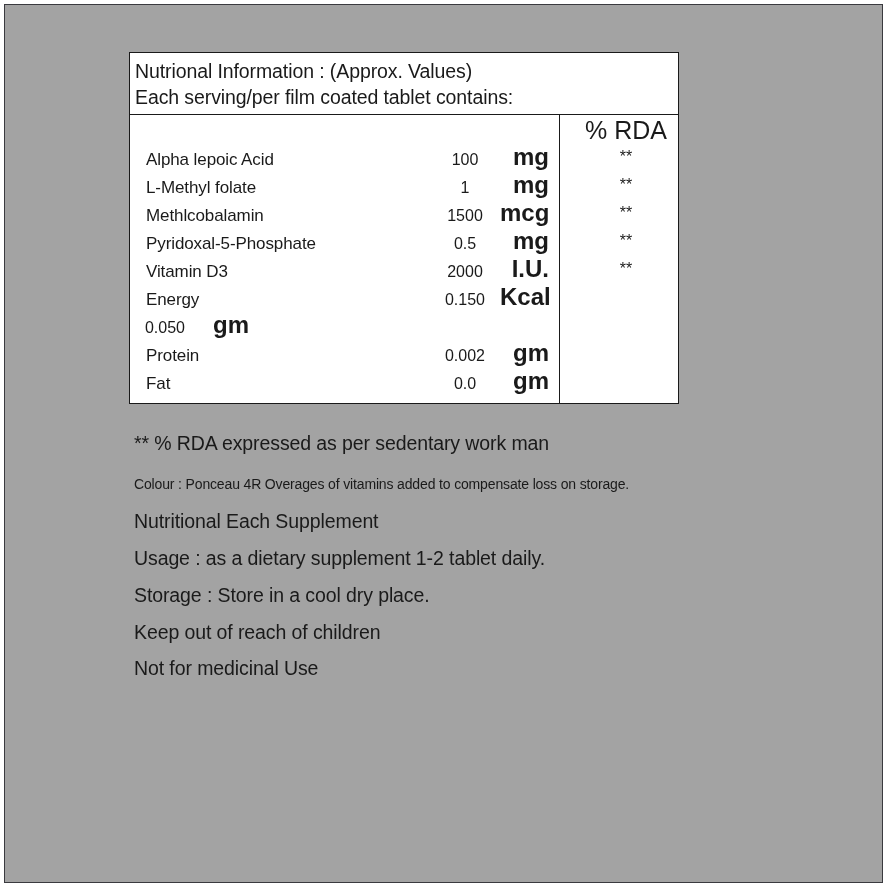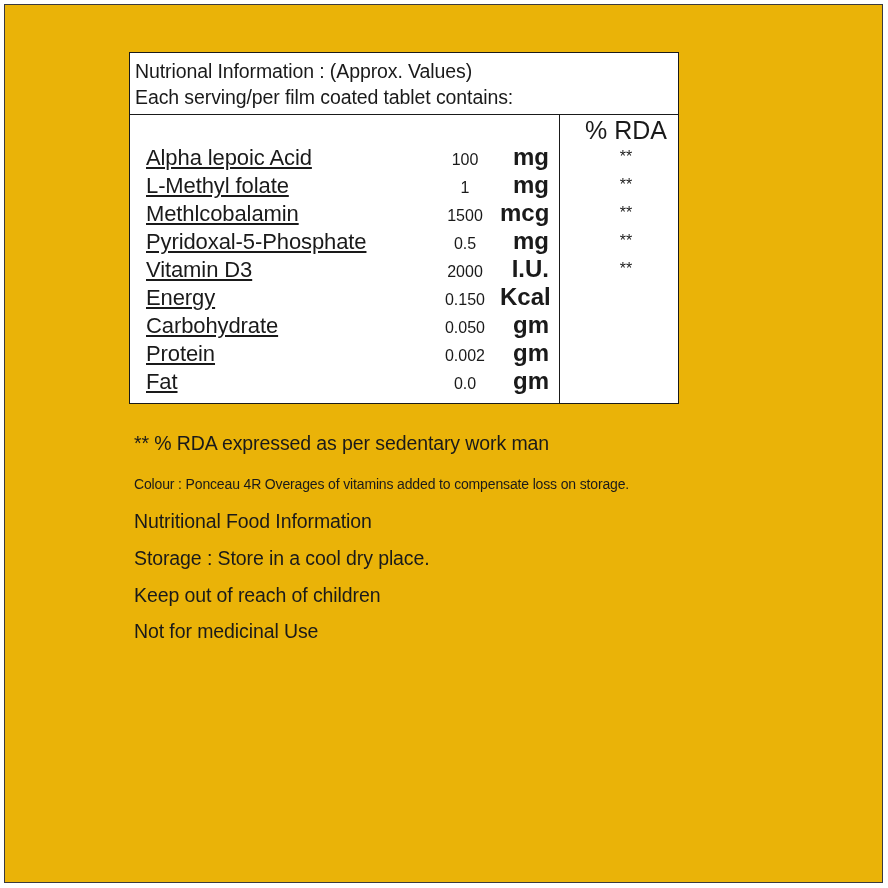--- a/index.html
+++ b/index.html
@@ -16,21 +16,21 @@
   }
 
   #page {
     position: absolute;
     left: 4px;
     top: 4px;
     width: 879px;
     height: 879px;
     box-sizing: border-box;
     border: 1px solid #3a3a3f;
-    background: #eab308;
+    background: #a3a3a3;
   }
 
   
   #nutrition-table {
     position: absolute;
     left: 124px;
     top: 47px;
     width: 550px;
     box-sizing: border-box;
     border: 1.6px solid #1a1a1a;
@@ -90,23 +90,22 @@
     line-height: 28px;
     display: flex;
     align-items: baseline;
     white-space: nowrap;
   }
   .nrow .nname {
     flex: 0 0 300px;
     width: 300px;
     padding-left: 16px;
     box-sizing: border-box;
-    font-size: 22px;
-    letter-spacing: -0.1px;
-    text-decoration: underline;
+    font-size: 17px;
+    letter-spacing: -0.1px;
   }
   .nrow .nval {
     flex: 0 0 70px;
     width: 70px;
     text-align: center;
     font-size: 16px;
   }
   .nrow .nunit {
     flex: 0 0 52px;
     width: 52px;
@@ -201,21 +200,20 @@
           <span class="nunit">I.U.</span>
         </div>
 
         <div class="nrow">
           <span class="nname">Energy</span>
           <span class="nval">0.150</span>
           <span class="nunit">Kcal</span>
         </div>
 
         <div class="nrow">
-          <span class="nname">Carbohydrate</span>
           <span class="nval">0.050</span>
           <span class="nunit">gm</span>
         </div>
 
         <div class="nrow">
           <span class="nname">Protein</span>
           <span class="nval">0.002</span>
           <span class="nunit">gm</span>
         </div>
 
@@ -243,22 +241,23 @@
     </div>
   </div>
 
   <div id="notes">
 
     <div class="note-tight">** % RDA expressed as per sedentary work man</div>
 
     <div class="note-para gap-before">Colour : Ponceau 4R Overages of vitamins added to compensate loss on storage.</div>
 
 
-    <div class="note-line">Nutritional Food Information</div>
-
+    <div class="note-line">Nutritional Each Supplement</div>
+
+    <div class="note-line">Usage : as a dietary supplement 1-2 tablet daily.</div>
 
     <div class="note-line">Storage : Store in a cool dry place.</div>
 
     <div class="note-line compact">Keep out of reach of children</div>
 
     <div class="note-line compact">Not for medicinal Use</div>
 
   </div>
 
 </div>

